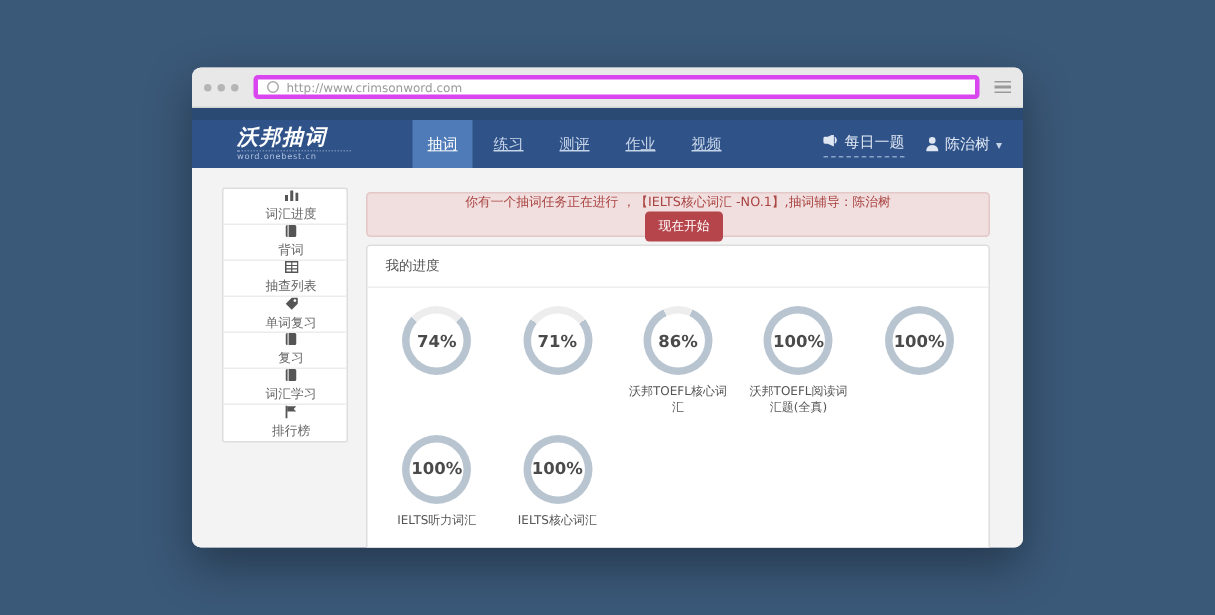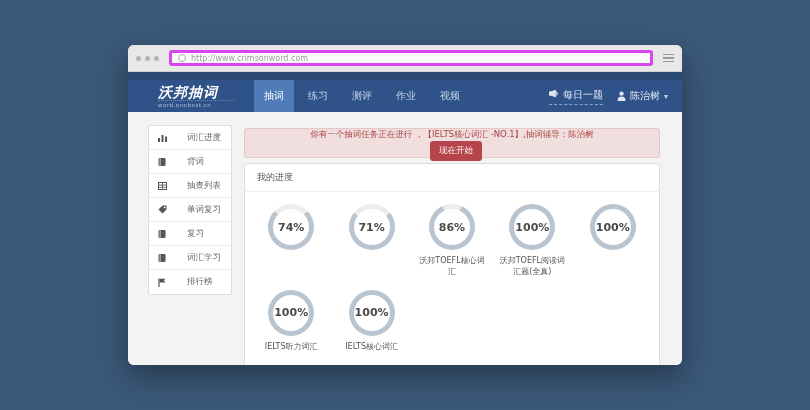--- a/index.html
+++ b/index.html
@@ -31,40 +31,40 @@
   .hamburger i { display:block; height:1.5px; background:#9a9a9a; }
   
   .navstrip { height:8px; background:#2b4a73; }
   .navbar {
     height:32px; background:#2f5288; display:flex; align-items:stretch; position:relative;
     color:#c6d4e8;
   }
   .logo { margin-left:30px; width:92px; display:flex; flex-direction:column; justify-content:center; }
   .logo .t { color:#fff; font-size:14px; font-weight:bold; font-style:italic; letter-spacing:1px; line-height:15px; }
   .logo .s { color:#aebfdd; font-size:5.5px; letter-spacing:.5px; border-top:1px dotted #6d87b0; padding-top:1px; width:76px; }
-  .navitems { display:flex; margin-left:4px; }
+  .navitems { display:flex; margin-left:25px;text-decoration:underline; }
   .navitem {
     padding:0 10px; display:flex; align-items:center; font-size:10px; cursor:pointer; margin-right:4px;
   }
   .navitem.active { background:#4f7cb8; color:#fff; }
   .nav-right { position:absolute; right:14px; top:0; height:32px; display:flex; align-items:center; gap:14px; }
   .daily { display:flex; align-items:center; gap:4px; font-size:10px; color:#dfe7f3;
            border-bottom:1px dashed #8aa3c9; padding-bottom:2px; cursor:pointer; }
   .user { display:flex; align-items:center; gap:4px; font-size:10px; color:#dfe7f3; cursor:pointer; }
   .caret { font-size:8px; color:#c6d4e8; }
   svg.ic { display:block; }
   
   .content { position:relative; height:253px; background:#f3f3f3; }
   .sidebar {
     position:absolute; left:20px; top:13px; width:84px; background:#fff;
     border:1px solid #ddd; border-radius:2px;
   }
   .side-item {
-    height:24px; display:flex; align-items:center; gap:20px; padding-left:8px;
-    font-size:8.5px; color:#666; border-bottom:1px solid #ececec; cursor:pointer; white-space:nowrap;
+    height:24px; display:flex; align-items:center; gap:3px; padding-left:8px;
+    font-size:8.5px; color:#666; border-bottom:1px solid #ececec; cursor:pointer; white-space:nowrap;flex-direction:column;
   }
   .side-item:last-child { border-bottom:none; }
   .side-item .si { width:10px; display:flex; justify-content:center; color:#555; }
   .main { position:absolute; left:116px; top:16px; width:416px; }
   .alert {
     height:30px; background:#f1dede; border:1px solid #e4c7c7; border-radius:3px;
     display:flex; align-items:center; padding:0 10px; font-size:8.5px; color:#a94442;flex-direction:column;
   }
   .alert .msg { white-space:nowrap; }
   .alert .start-btn {

